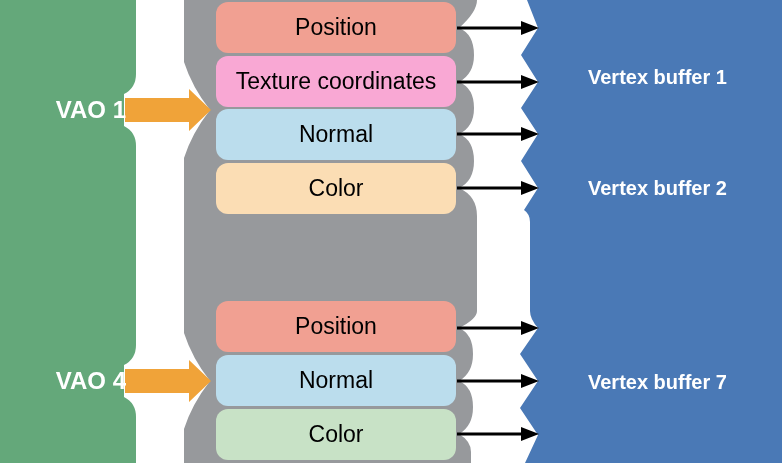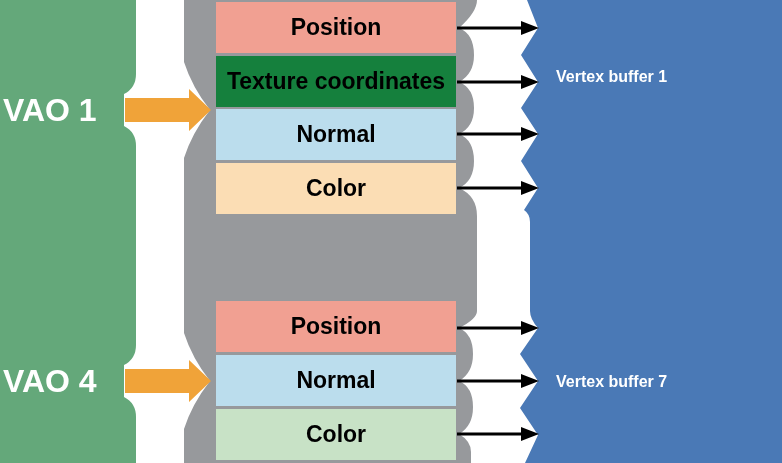--- a/index.html
+++ b/index.html
@@ -7,38 +7,37 @@
     position:relative;
     width:782px;height:463px;
     background:#ffffff;
     overflow:hidden;
     font-family:"Liberation Sans", sans-serif;
   }
   #bg-svg{position:absolute;left:0;top:0;}
   .attr-box{
     position:absolute;
     left:216px;width:240px;height:51px;
-    border-radius:0;
+    border-radius:12px;
     display:flex;align-items:center;justify-content:center;
     font-size:23px;
     color:#000000;
     white-space:nowrap;
-    font-weight:bold;
   }
   .vao-label{
     position:absolute;
-    left:3px;width:100px;height:26px;
-    text-align:left;line-height:26px;
-    font-size:32px;font-weight:bold;color:#ffffff;
+    left:26px;width:100px;height:26px;
+    text-align:right;line-height:26px;
+    font-size:24px;font-weight:bold;color:#ffffff;
   }
   .vb-label{
     position:absolute;
-    left:556px;height:28px;
+    left:588px;height:28px;
     line-height:28px;
-    font-size:16px;font-weight:bold;color:#ffffff;
+    font-size:20px;font-weight:bold;color:#ffffff;
     white-space:nowrap;
   }
 </style>
 </head>
 <body>
 
 <div id="canvas">
 
   <svg id="bg-svg" width="782" height="463" viewBox="0 0 782 463">
 
@@ -107,24 +106,25 @@
     <g>
       <line x1="457" y1="434" x2="524" y2="434" stroke-width="3" stroke="#000000"></line>
       <polygon points="521,427 539,434 521,441" fill="#000000"></polygon>
     </g>
   </svg>
 
   <div class="vao-label" style="top:97px">VAO 1</div>
   <div class="vao-label" style="top:368px">VAO 4</div>
 
   <div class="attr-box" style="top: 2px; background-color: rgb(241, 160, 146);">Position</div>
-  <div class="attr-box" style="top: 56px; background-color: #15803d;">Texture coordinates</div>
+  <div class="attr-box" style="top: 56px; background-color: #f9a8d4;">Texture coordinates</div>
   <div class="attr-box" style="top: 109px; background-color: rgb(187, 221, 237);">Normal</div>
   <div class="attr-box" style="top: 163px; background-color: rgb(251, 221, 180);">Color</div>
 
   <div class="attr-box" style="top: 301px; background-color: rgb(241, 160, 146);">Position</div>
   <div class="attr-box" style="top: 355px; background-color: rgb(187, 221, 237);">Normal</div>
   <div class="attr-box" style="top: 409px; background-color: rgb(200, 226, 198);">Color</div>
 
   <div class="vb-label" style="top:63px">Vertex buffer 1</div>
+  <div class="vb-label" style="top:174px">Vertex buffer 2</div>
   <div class="vb-label" style="top:368px">Vertex buffer 7</div>
 
 </div>
 
 </body></html>

